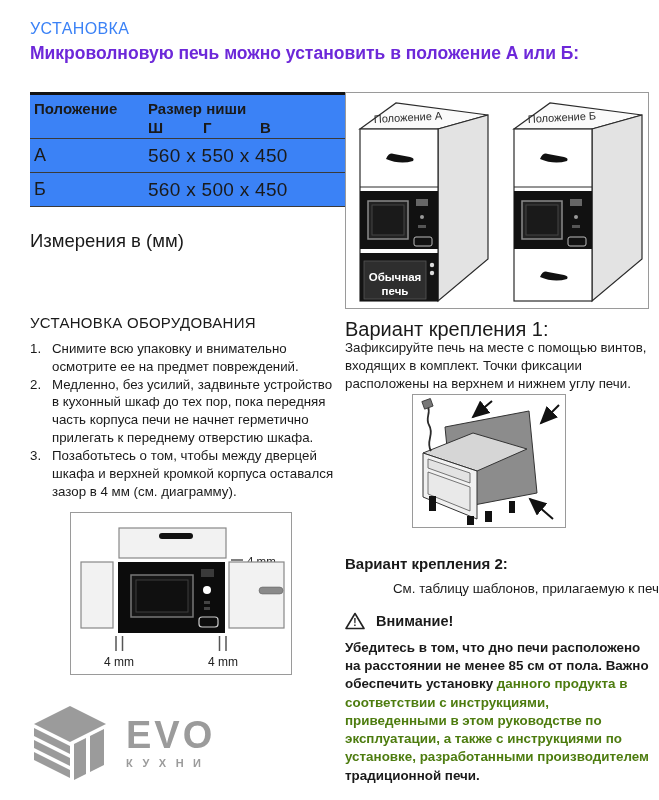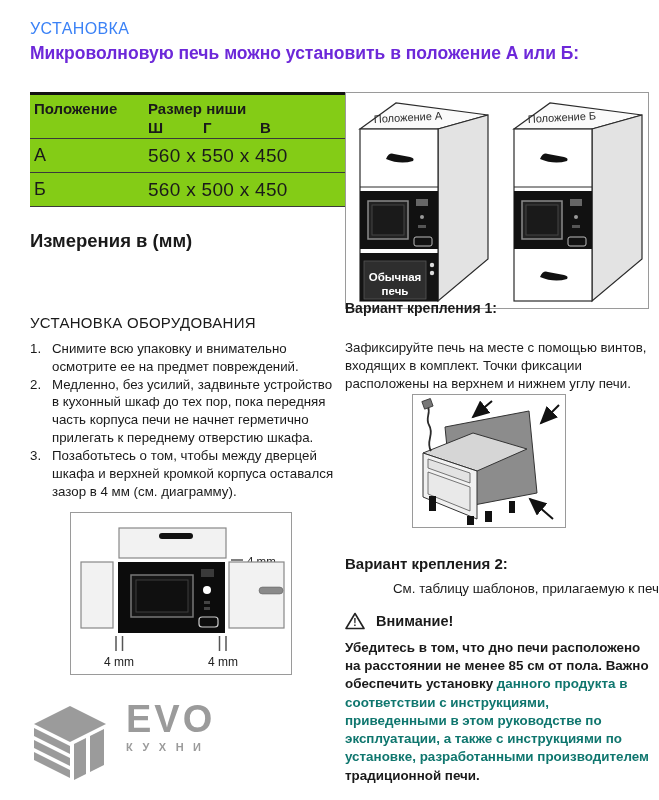--- a/index.html
+++ b/index.html
@@ -5,53 +5,53 @@
   html,body{margin:0;padding:0;background:#fff;}
   #page{
     position:relative;width:659px;height:800px;background:#fff;overflow:hidden;
     font-family:"Liberation Sans","DejaVu Sans",sans-serif;color:#1a1a1a;
   }
   .abs{position:absolute;}
   #doc-title{left:30px;top:20px;font-size:16px;letter-spacing:.4px;color:#3b82f6;}
   #main-heading{left:30px;top:44px;width:618px;font-size:17.5px;font-weight:bold;line-height:1.13;color:#6d28d9;}
 
   
-  #niche-table{left:30px;top:92px;width:343px;background:#84cc16;border-top:3px solid #121212;border-bottom:1.5px solid #3a3a3a;}
+  #niche-table{left:30px;top:92px;width:343px;background:#3b82f6;border-top:3px solid #121212;border-bottom:1.5px solid #3a3a3a;}
   .tbl-head{display:flex;padding:5px 0 2px 4px;font-weight:bold;font-size:15px;}
   .th-col1{width:114px;}
   .dims{display:flex;font-weight:bold;font-size:15px;margin-top:2px;}
   .dim-w{width:55px;} .dim-d{width:57px;} .dim-h{flex:1;}
   .tbl-row{display:flex;align-items:center;height:33px;border-top:1.5px solid #3a3a3a;padding-left:4px;}
   .td-pos{width:114px;font-size:18px;}
   .td-size{font-size:19px;letter-spacing:.3px;}
-  #units-note{left:30px;top:230px;font-size:18.5px;font-weight:bold;}
+  #units-note{left:30px;top:230px;font-size:18.5px;}
 
   .fig-box{border:1.2px solid #9a9a9a;background:#fff;}
   #cabinet-box{left:345px;top:92px;width:302px;height:215px;}
   #gap-box{left:70px;top:512px;width:220px;height:161px;}
   #oven-box{left:412px;top:394px;width:152px;height:132px;}
 
   #install-title{left:30px;top:314px;font-size:15px;letter-spacing:.3px;}
   #install-steps{left:30px;top:340px;width:308px;font-size:13.3px;line-height:1.34;}
   .step{display:flex;}
   .step-num{width:22px;flex:none;}
   .step-text{flex:1;}
 
-  #m1-title{left:345px;top:300px;font-size:14px;font-weight:bold;}
+  #m1-title{left:345px;top:318px;font-size:20px;font-weight:normal;}
   #m1-text{left:345px;top:339px;width:306px;font-size:13.3px;line-height:1.34;}
   #m2-title{left:345px;top:555px;font-size:15px;font-weight:bold;}
   #m2-text{left:345px;top:581px;width:306px;font-size:13.3px;margin-left:48px;}
 
   #warn-head{left:345px;top:612px;display:flex;align-items:center;gap:11px;}
   #warn-label{font-size:14.5px;font-weight:bold;}
   #warn-text{left:345px;top:639px;width:306px;font-size:13.4px;font-weight:bold;line-height:1.36;}
-  .warn-gray{color:#0f766e;}
+  .warn-gray{color:#4d7c0f;}
 
   #logo{left:28px;top:700px;display:flex;align-items:flex-start;gap:14px;color:#9b9b9b;}
-  #logo-wordmark{font-size:38px;font-weight:600;letter-spacing:3px;line-height:1;margin-top:0;}
+  #logo-wordmark{font-size:38px;font-weight:600;letter-spacing:3px;line-height:1;margin-top:16px;}
   #logo-subtitle{font-size:11px;font-weight:bold;letter-spacing:9.5px;margin-top:3px;}
 
   svg{display:block;}
   svg text{font-family:"Liberation Sans","DejaVu Sans",sans-serif;}
 </style>
 </head>
 <body>
 
 <div id="page">
 

